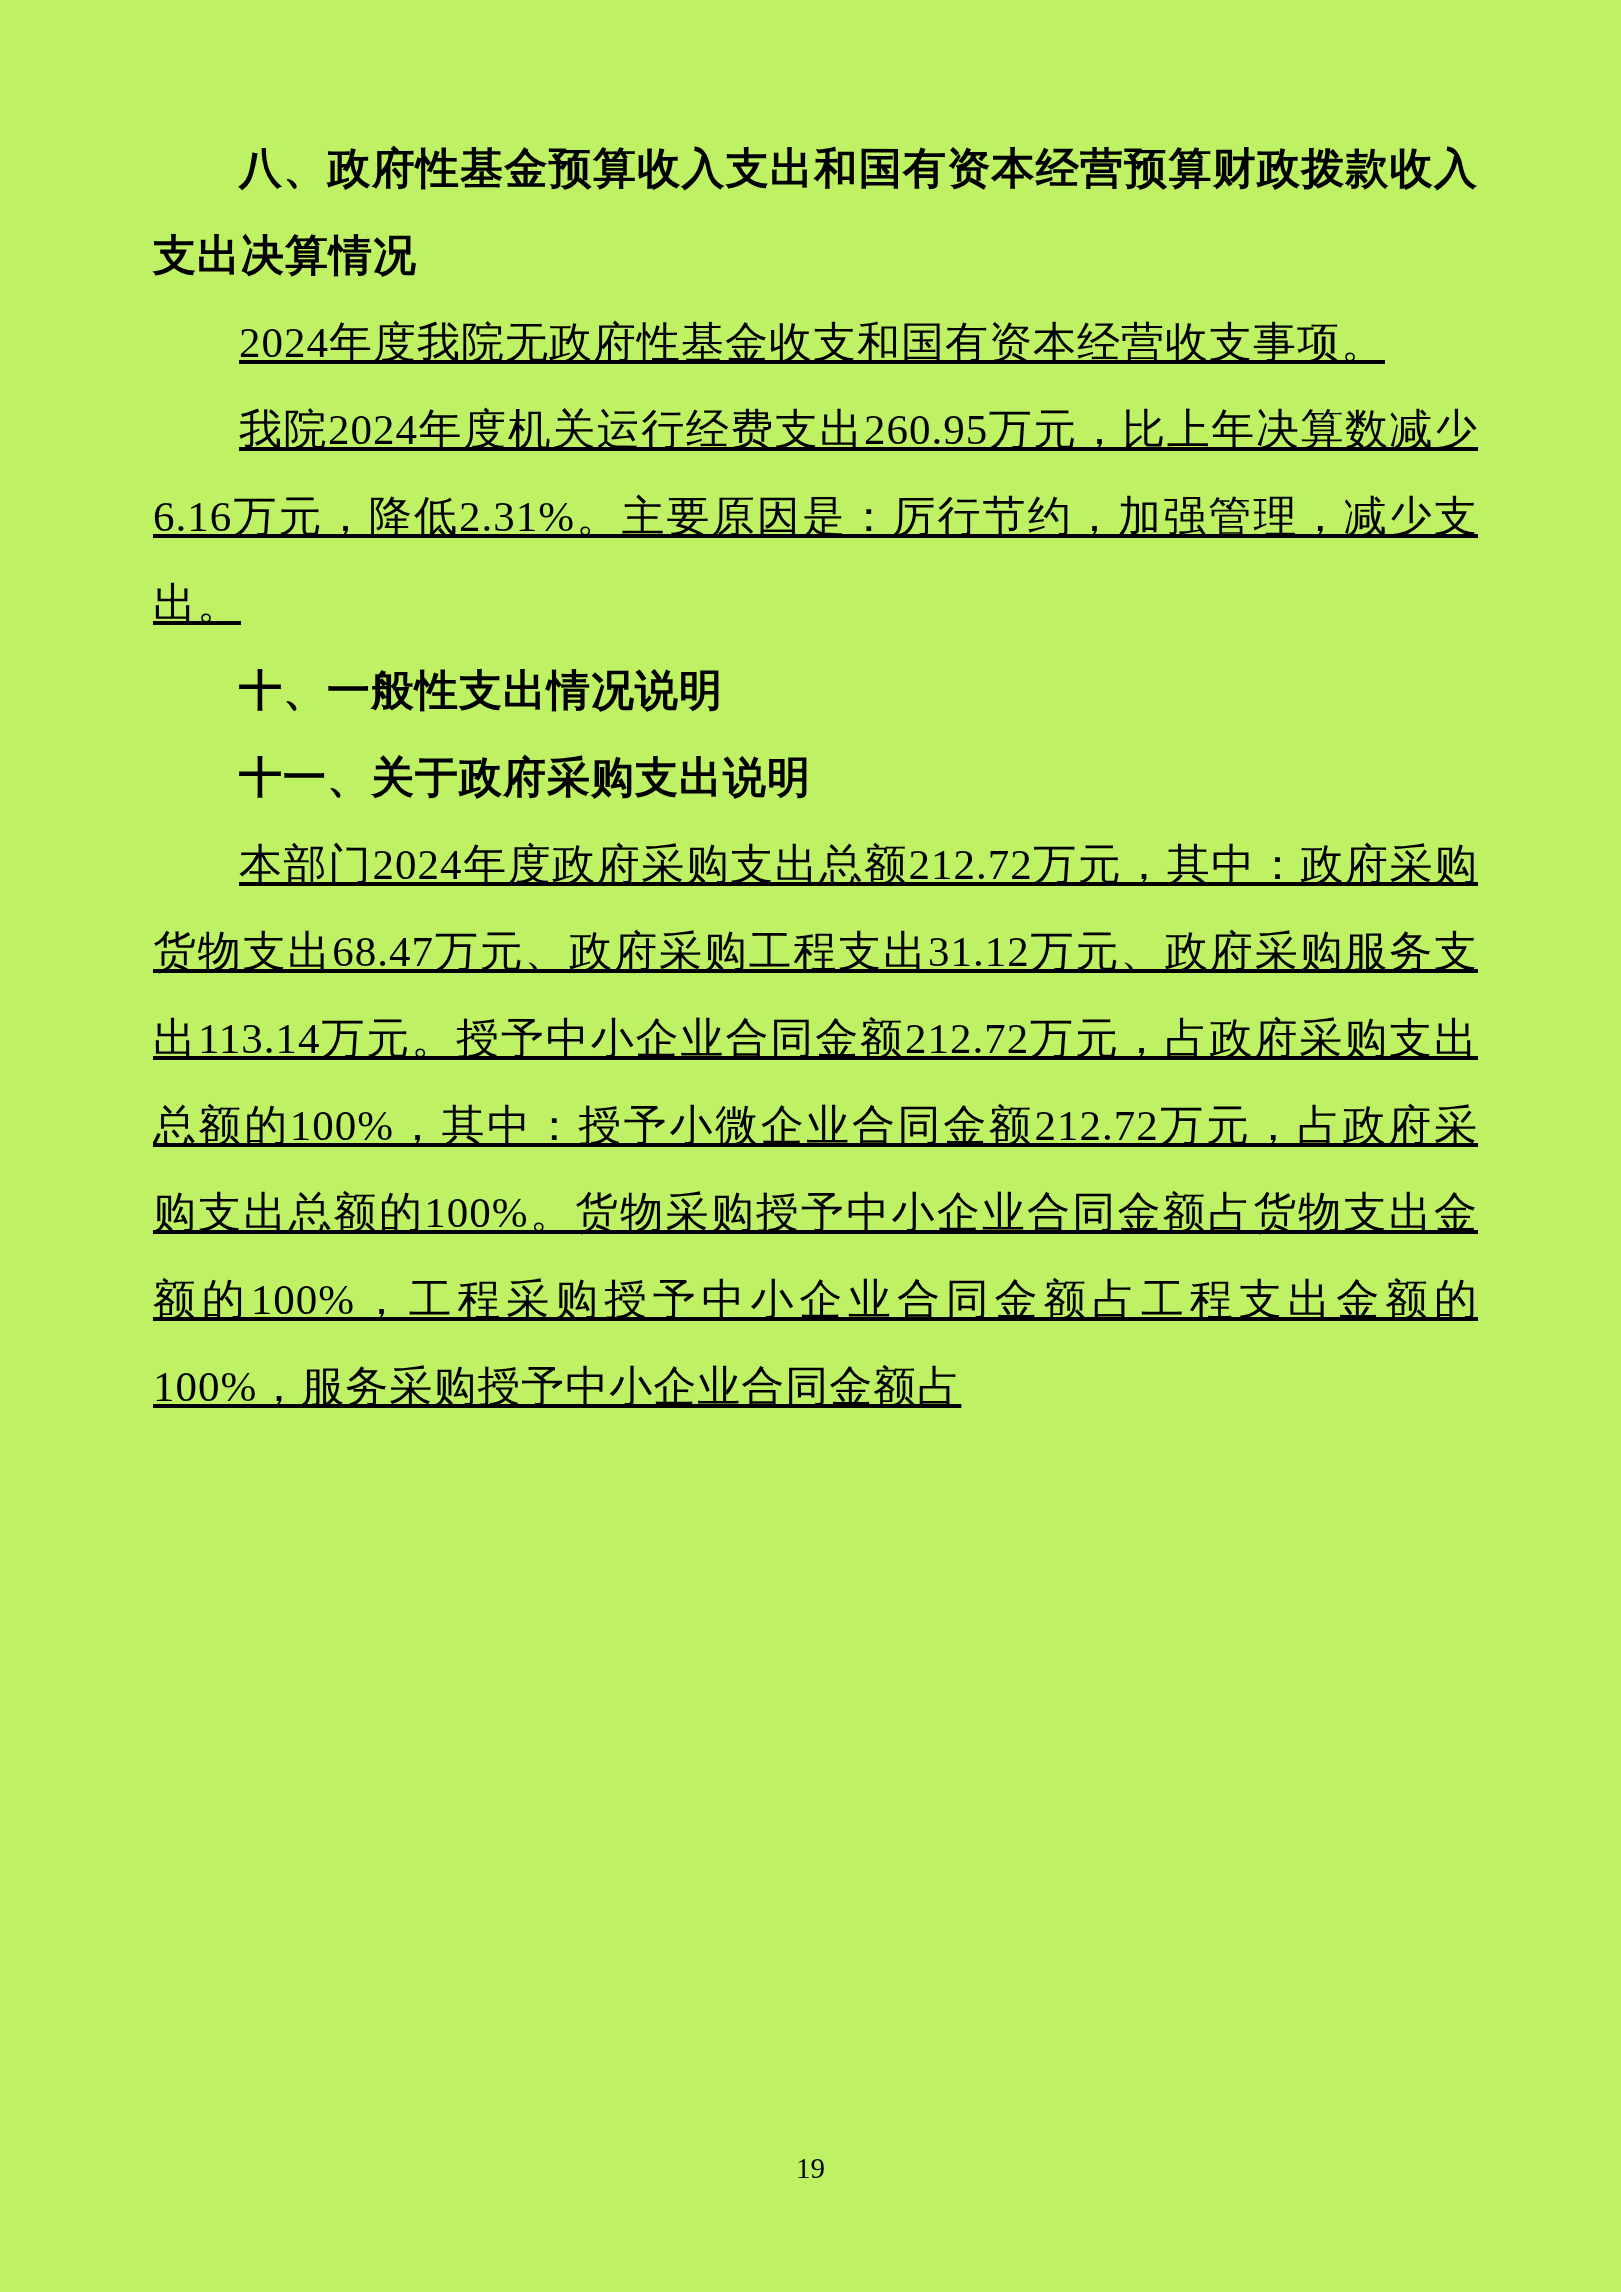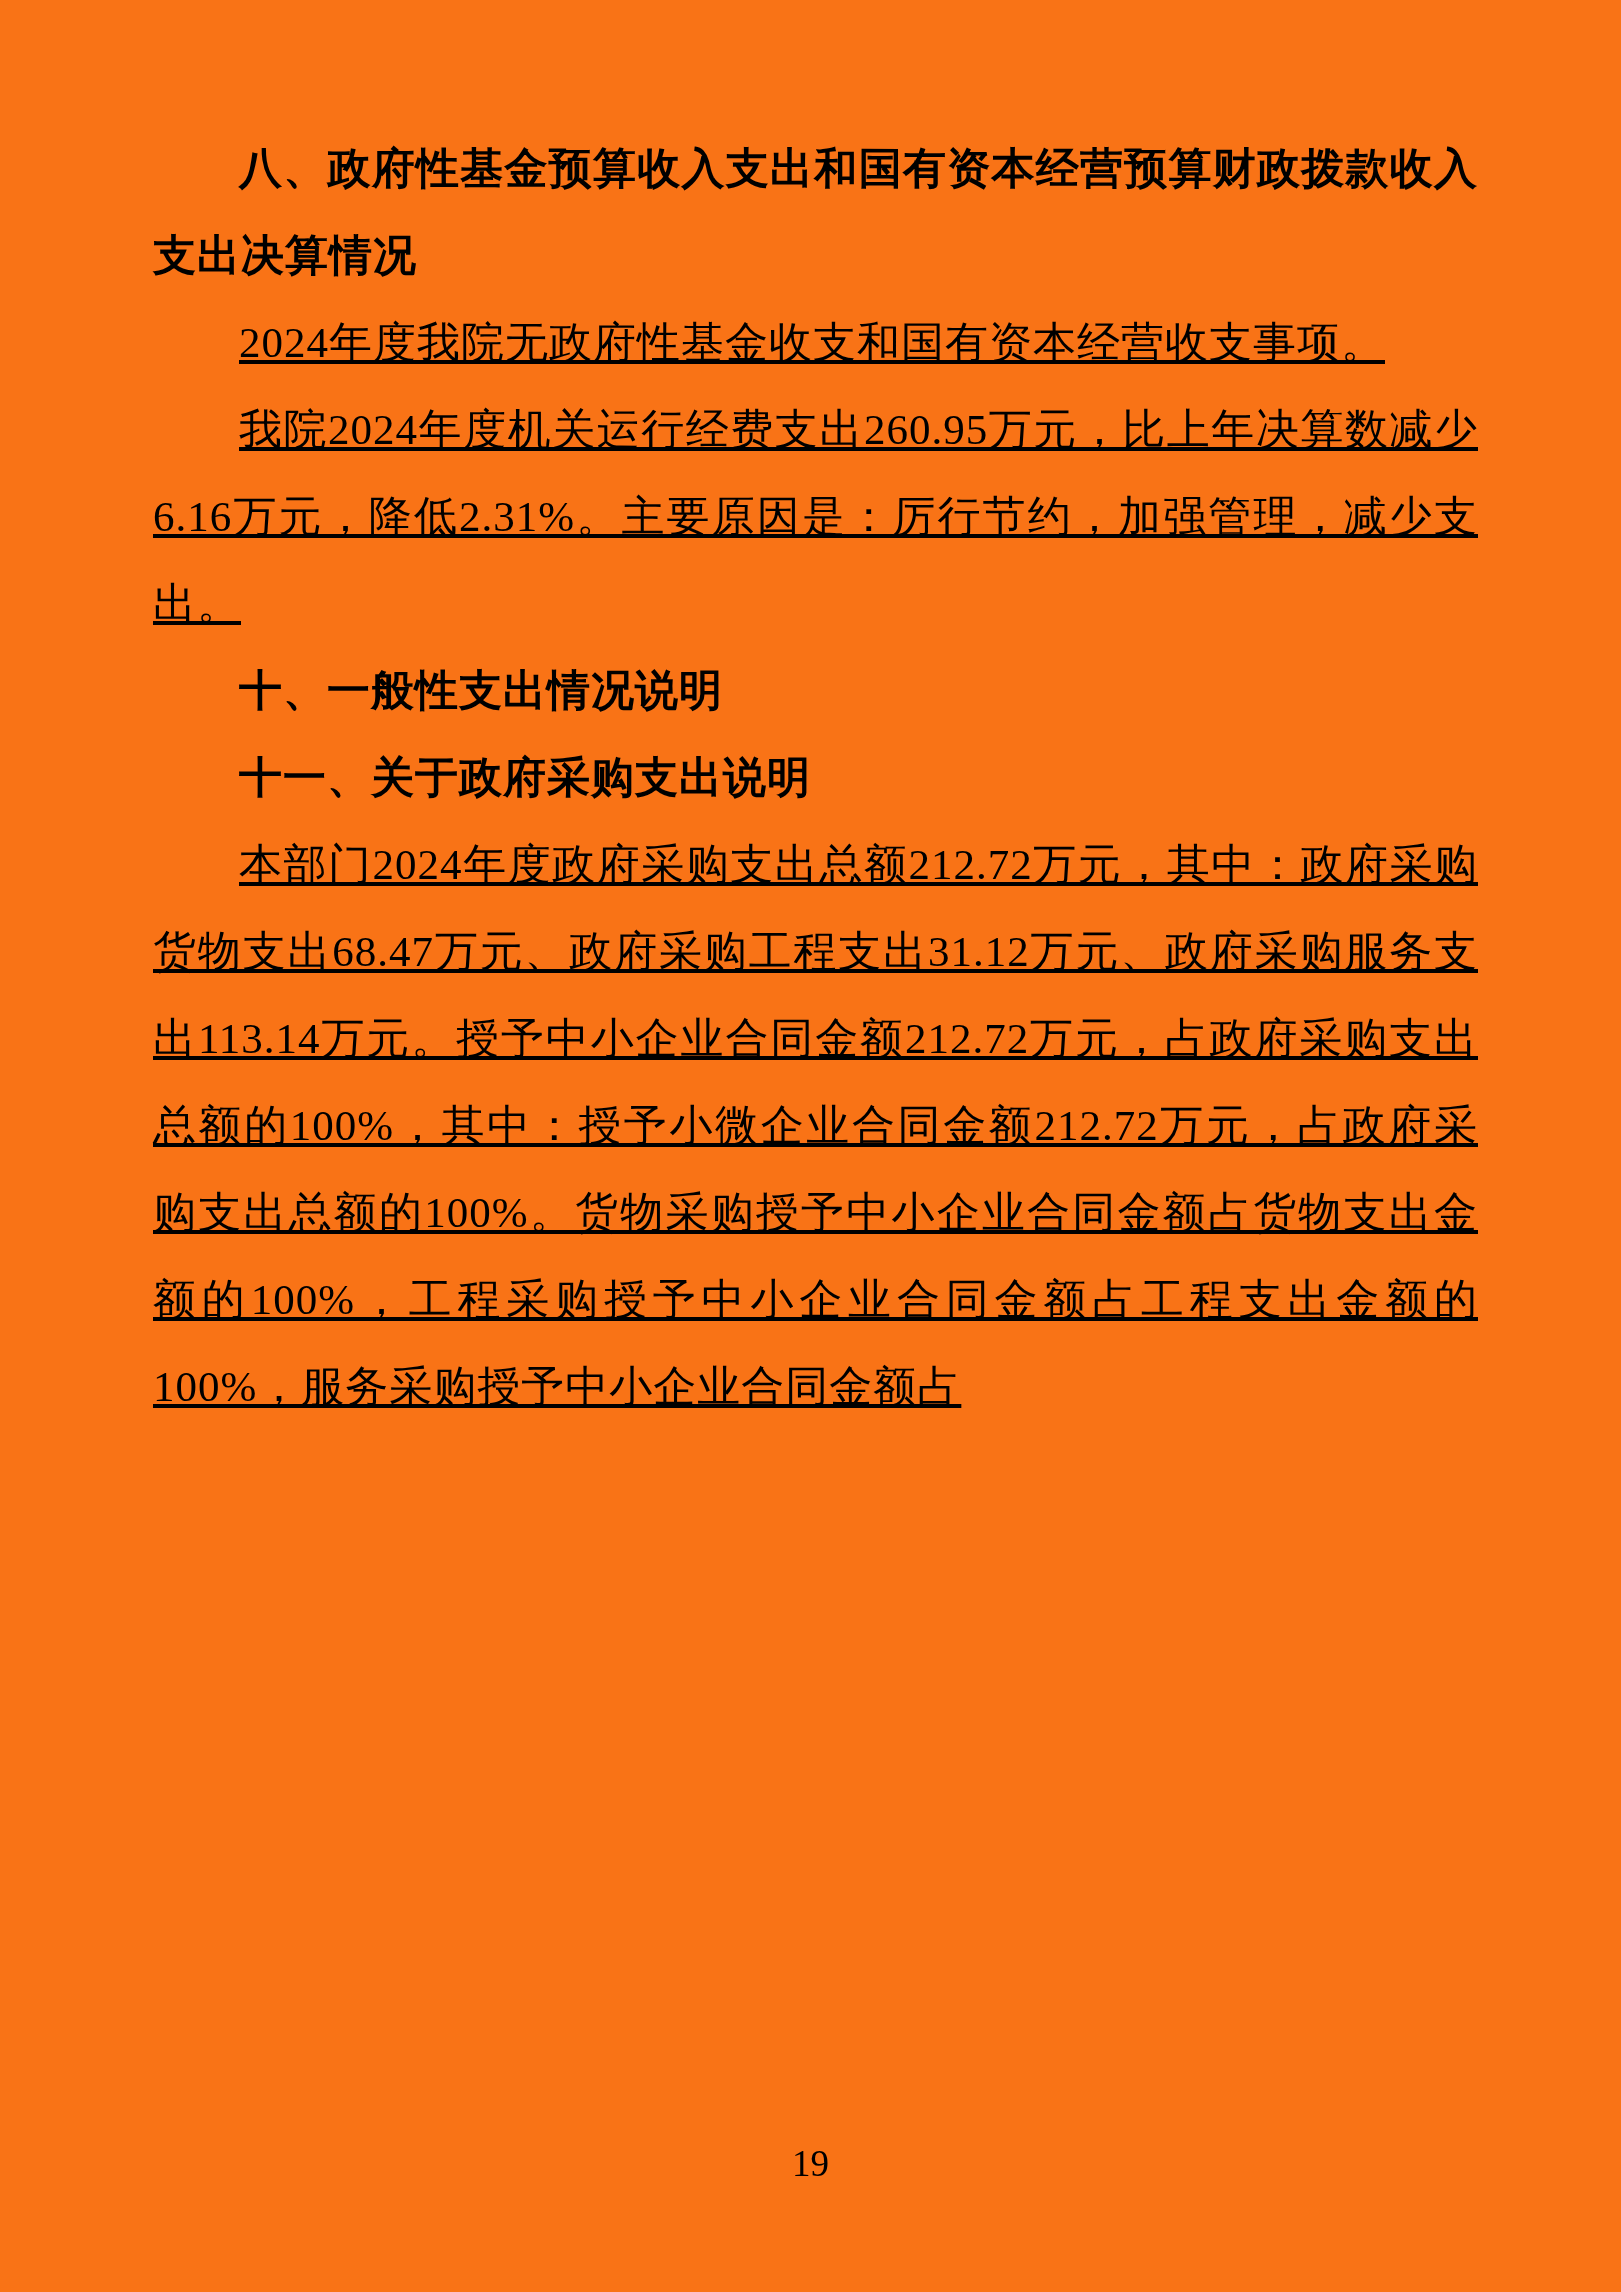--- a/index.html
+++ b/index.html
@@ -1,21 +1,21 @@
 <!DOCTYPE html>
 <html lang="zh"><head>
 <meta charset="utf-8">
 <style>
   html, body { margin: 0; padding: 0; background: #e8e8e8; }
   .page {
     position: relative;
     width: 1621px;
     height: 2293px;
     margin: 0 auto;
-    background: #f97316;
+    background: #bef264;
     color: #000000;
     font-family: "Liberation Serif", "DejaVu Serif", serif;
     overflow: hidden;
   }
   .content {
     position: absolute;
     left: 153px;
     top: 125px;
     width: 1325px;
     font-size: 43px;
@@ -37,21 +37,21 @@
     margin: 0;
     text-indent: 2em;
     text-decoration: underline;
   }
   .page-number {
     position: absolute;
     bottom: 108px;
     left: 0;
     width: 100%;
     text-align: center;
-    font-size: 37px;
+    font-size: 29px;
     font-family: "Liberation Serif", "DejaVu Serif", serif;
   }
 </style>
 </head>
 <body>
 
 <div class="page">
   <div class="content">
     <h2 class="heading">八、政府性基金预算收入支出和国有资本经营预算财政拨款收入支出决算情况</h2>
     <p class="para">2024年度我院无政府性基金收支和国有资本经营收支事项。</p>

